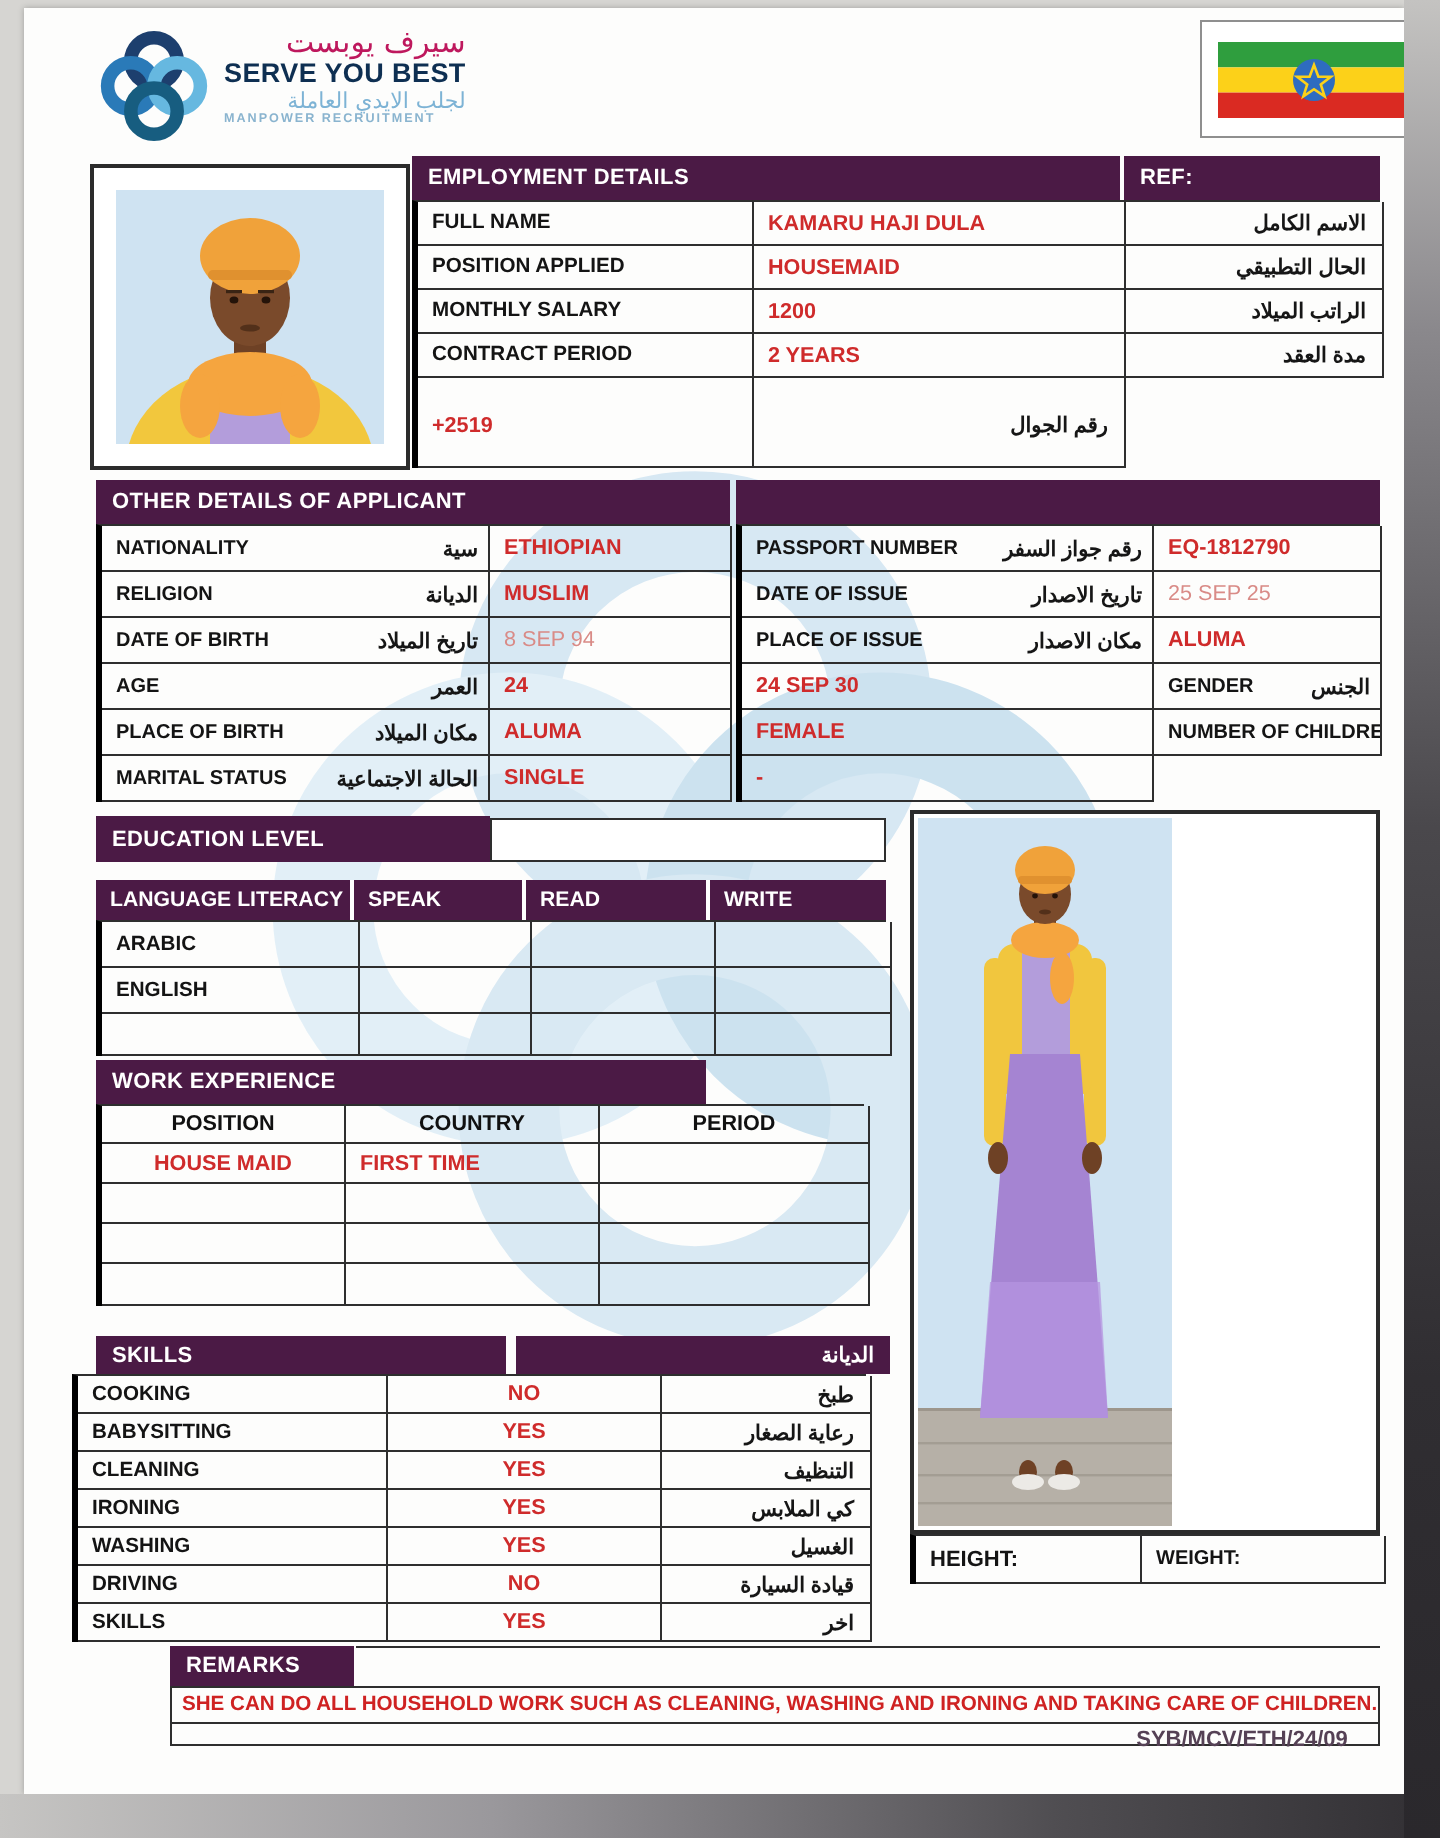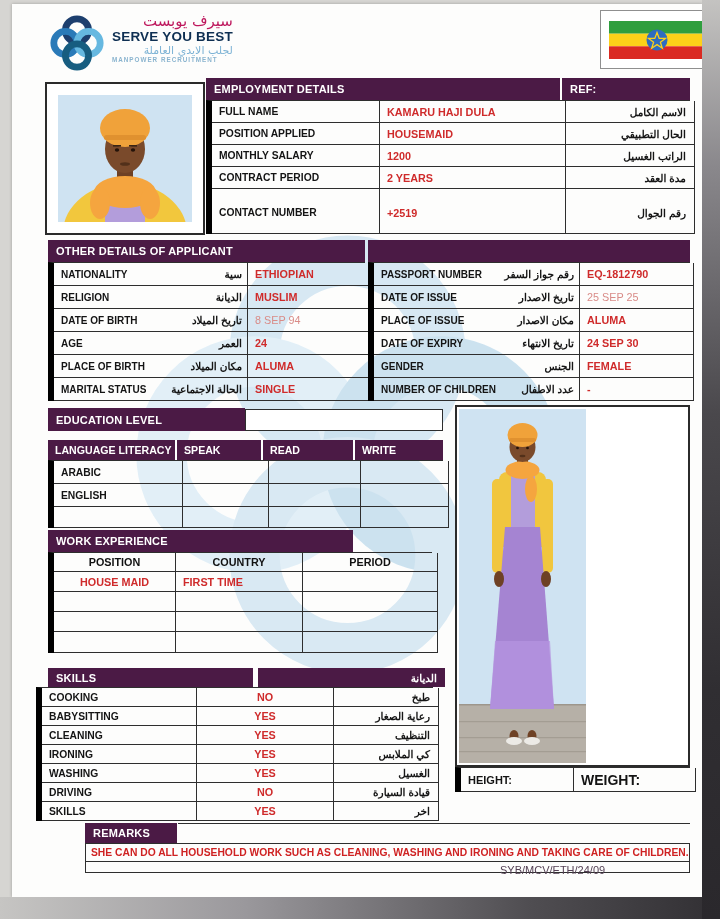--- a/index.html
+++ b/index.html
@@ -12,21 +12,21 @@
         background:linear-gradient(180deg,#c4c3c1 0%,#8a888c 18%,#4a484c 45%,#302e32 75%,#2a282c 100%);}
   .edge-bottom{position:absolute;left:0;top:897px;width:702px;height:22px;
         background:linear-gradient(90deg,#c6c5c3 0%,#9a989c 35%,#504e52 75%,#343236 100%);}
   .watermark{position:absolute;left:115px;top:222px;width:465px;height:465px;opacity:.55;}
 
   .pbar{position:absolute;background:#4b1a45;color:#fff;font-weight:bold;font-size:11px;
         display:flex;align-items:center;padding:0 8px;box-sizing:border-box;letter-spacing:.2px;}
   .pbar.right-al{justify-content:flex-end;}
   .whitebox{position:absolute;background:#fff;border:1px solid #2e2e2e;box-sizing:border-box;}
 
-  .tbl{position:absolute;display:grid;border-top:1px solid #2e2e2e;border-left:6px solid #000000;
+  .tbl{position:absolute;display:grid;border-top:1px solid #2e2e2e;border-left:3px solid #000000;
        box-sizing:border-box;background:transparent;text-align:center;}
   .tbl > div{border-right:1px solid #2e2e2e;border-bottom:1px solid #2e2e2e;display:flex;
        align-items:center;overflow:hidden;box-sizing:border-box;background:transparent;}
   .lbl{font-weight:bold;font-size:10.3px;padding-left:7px;color:#141414;}
   .lblcell{justify-content:space-between;padding:0 5px 0 7px;}
   .lblcell .en{font-weight:bold;font-size:10px;color:#141414;white-space:nowrap;}
   .ar{font-family:Liberation Sans, sans-serif;font-weight:bold;font-size:10.5px;color:#161616;}
   .arcell{justify-content:flex-end;padding-right:8px;}
   .val{color:#cf2b2b;font-weight:bold;font-size:10.8px;padding-left:7px;}
   .val.muted{color:#d98b87;font-weight:normal;}
@@ -40,22 +40,22 @@
   .photo-box{position:absolute;background:#fff;border:2px solid #2b2b2b;box-sizing:border-box;}
   .logo-block{position:absolute;left:48px;top:14px;display:flex;align-items:flex-start;}
   .logo-text{margin-left:6px;line-height:1.05;}
   .l-ar{font-family:"DejaVu Sans",sans-serif;font-weight:normal;font-size:15px;color:#be185d;}
   .l-en{font-weight:800;font-size:13.5px;color:#0e2f52;letter-spacing:.2px;}
   .l-tag-ar{font-family:"DejaVu Sans",sans-serif;font-size:11px;color:#7db3d5;margin-top:1px;}
   .l-tag-en{font-size:6.3px;color:#8ab4cf;letter-spacing:1px;font-weight:bold;margin-top:1px;}
   .flag-box{position:absolute;left:600px;top:10px;width:113px;height:59px;background:#fff;
             border:1px solid #8f8f8f;box-sizing:border-box;}
   .remarks-text{color:#cf2222;font-weight:bold;font-size:10.3px;}
-  .doccode{position:absolute;left:500px;top:864px;width:170px;text-align:left;
-           font-size:11px;color:#554155;font-weight:normal;}
+  .doccode{position:absolute;left:536px;top:864px;width:170px;text-align:center;
+           font-size:11px;color:#554155;font-weight:bold;}
   .line{position:absolute;background:#2e2e2e;height:1px;}
 </style>
 </head>
 <body>
 
 <div class="screen">
   <div class="page"></div>
 
   <svg class="watermark" viewBox="0 0 60 60">
     <circle cx="30" cy="17" r="12" fill="none" stroke="#b9d7ec" stroke-width="6.5"></circle>
@@ -118,28 +118,27 @@
         <span class="ar" dir="rtl">الاسم الكامل</span>
       </div>
     <div class="lbl">POSITION APPLIED</div>
     <div class="val">HOUSEMAID</div>
     <div class="arcell">
         <span class="ar" dir="rtl">الحال التطبيقي</span>
       </div>
     <div class="lbl">MONTHLY SALARY</div>
     <div class="val">1200</div>
     <div class="arcell">
-        <span class="ar" dir="rtl">الراتب الغسيل</span>
+        <span class="ar" dir="rtl">الراتب الميلاد</span>
       </div>
     <div class="lbl">CONTRACT PERIOD</div>
     <div class="val">2 YEARS</div>
     <div class="arcell">
         <span class="ar" dir="rtl">مدة العقد</span>
       </div>
-    <div class="lbl vtop">CONTACT NUMBER</div>
     <div class="val vtop">+2519</div>
     <div class="arcell vtop" style="justify-content:flex-end">
         <span class="ar" dir="rtl">رقم الجوال</span>
       </div>
   </div>
 
   <div class="pbar" style="left:48px;top:240px;width:317px;height:22px">OTHER DETAILS OF APPLICANT</div>
   <div class="pbar" style="left:368px;top:240px;width:322px;height:22px"></div>
 
   <div class="tbl" style="left:48px;top:262px;width:317px;grid-template-columns:194px 121px;grid-template-rows:repeat(6,23px)">
@@ -184,24 +183,20 @@
     <div class="lblcell">
         <span class="en">DATE OF ISSUE</span>
         <span class="ar" dir="rtl">تاريخ الاصدار</span>
       </div>
     <div class="val muted">25 SEP 25</div>
     <div class="lblcell">
         <span class="en">PLACE OF ISSUE</span>
         <span class="ar" dir="rtl">مكان الاصدار</span>
       </div>
     <div class="val">ALUMA</div>
-    <div class="lblcell">
-        <span class="en">DATE OF EXPIRY</span>
-        <span class="ar" dir="rtl">تاريخ الانتهاء</span>
-      </div>
     <div class="val">24 SEP 30</div>
     <div class="lblcell">
         <span class="en">GENDER</span>
         <span class="ar" dir="rtl">الجنس</span>
       </div>
     <div class="val">FEMALE</div>
     <div class="lblcell">
         <span class="en">NUMBER OF CHILDREN</span>
         <span class="ar" dir="rtl">عدد الاطفال</span>
       </div>
@@ -321,21 +316,21 @@
       </div>
     <div class="lbl">SKILLS</div>
     <div class="val center">YES</div>
     <div class="arcell">
         <span class="ar" dir="rtl">اخر</span>
       </div>
   </div>
 
   <div class="tbl" style="left:455px;top:767px;width:235px;grid-template-columns:113px 122px;grid-template-rows:24px">
     <div class="lbl" style="font-size:11px">HEIGHT:</div>
-    <div class="lbl" style="font-size:14px">WEIGHT:</div>
+    <div class="lbl" style="font-size:10px">WEIGHT:</div>
   </div>
 
   <div class="pbar" style="left:85px;top:823px;width:92px;height:20px">REMARKS</div>
   <div class="line" style="left:178px;top:823px;width:512px"></div>
   <div class="abs remarks-text" style="left:85px;top:843px;width:605px;height:19px;border:1px solid #2e2e2e;display:flex;align-items:center;padding-left:5px">SHE CAN DO ALL HOUSEHOLD WORK SUCH AS CLEANING, WASHING AND IRONING AND TAKING CARE OF CHILDREN.</div>
   <div class="abs" style="left:85px;top:861px;width:605px;height:12px;border:1px solid #2e2e2e;border-top:none"></div>
   <div class="doccode">SYB/MCV/ETH/24/09</div>
 
   <div class="edge-right"></div>
   <div class="edge-bottom"></div>

